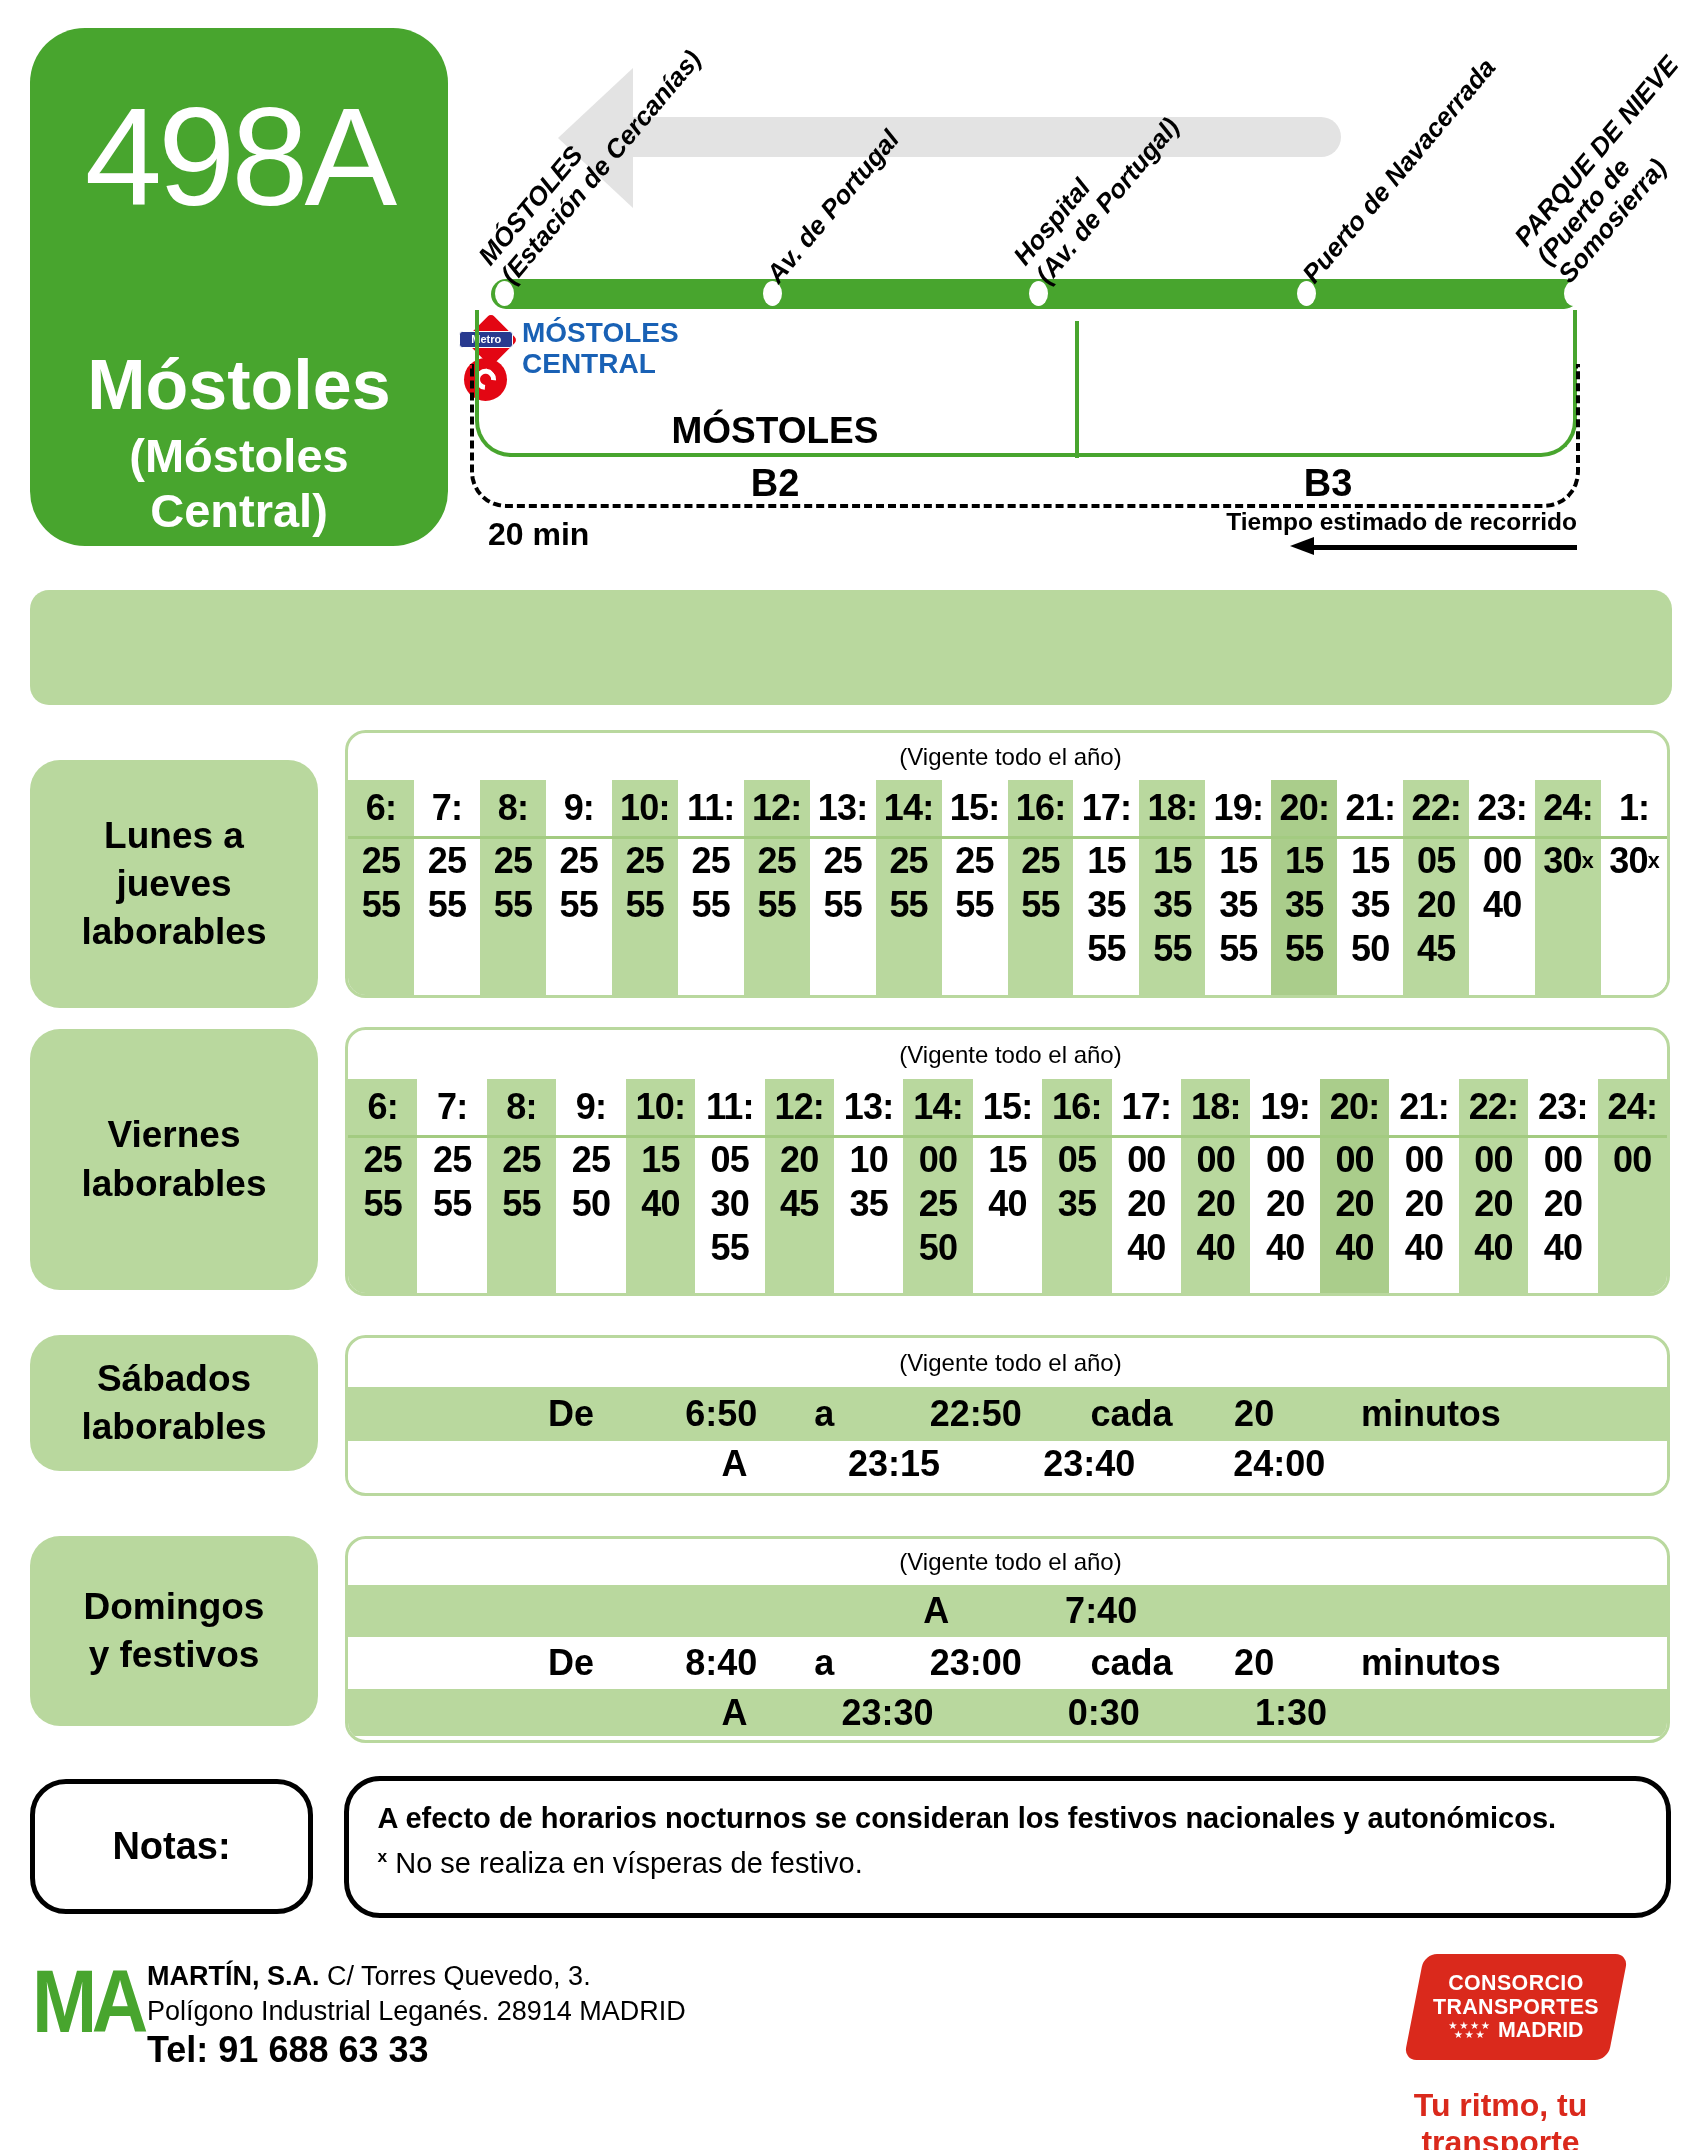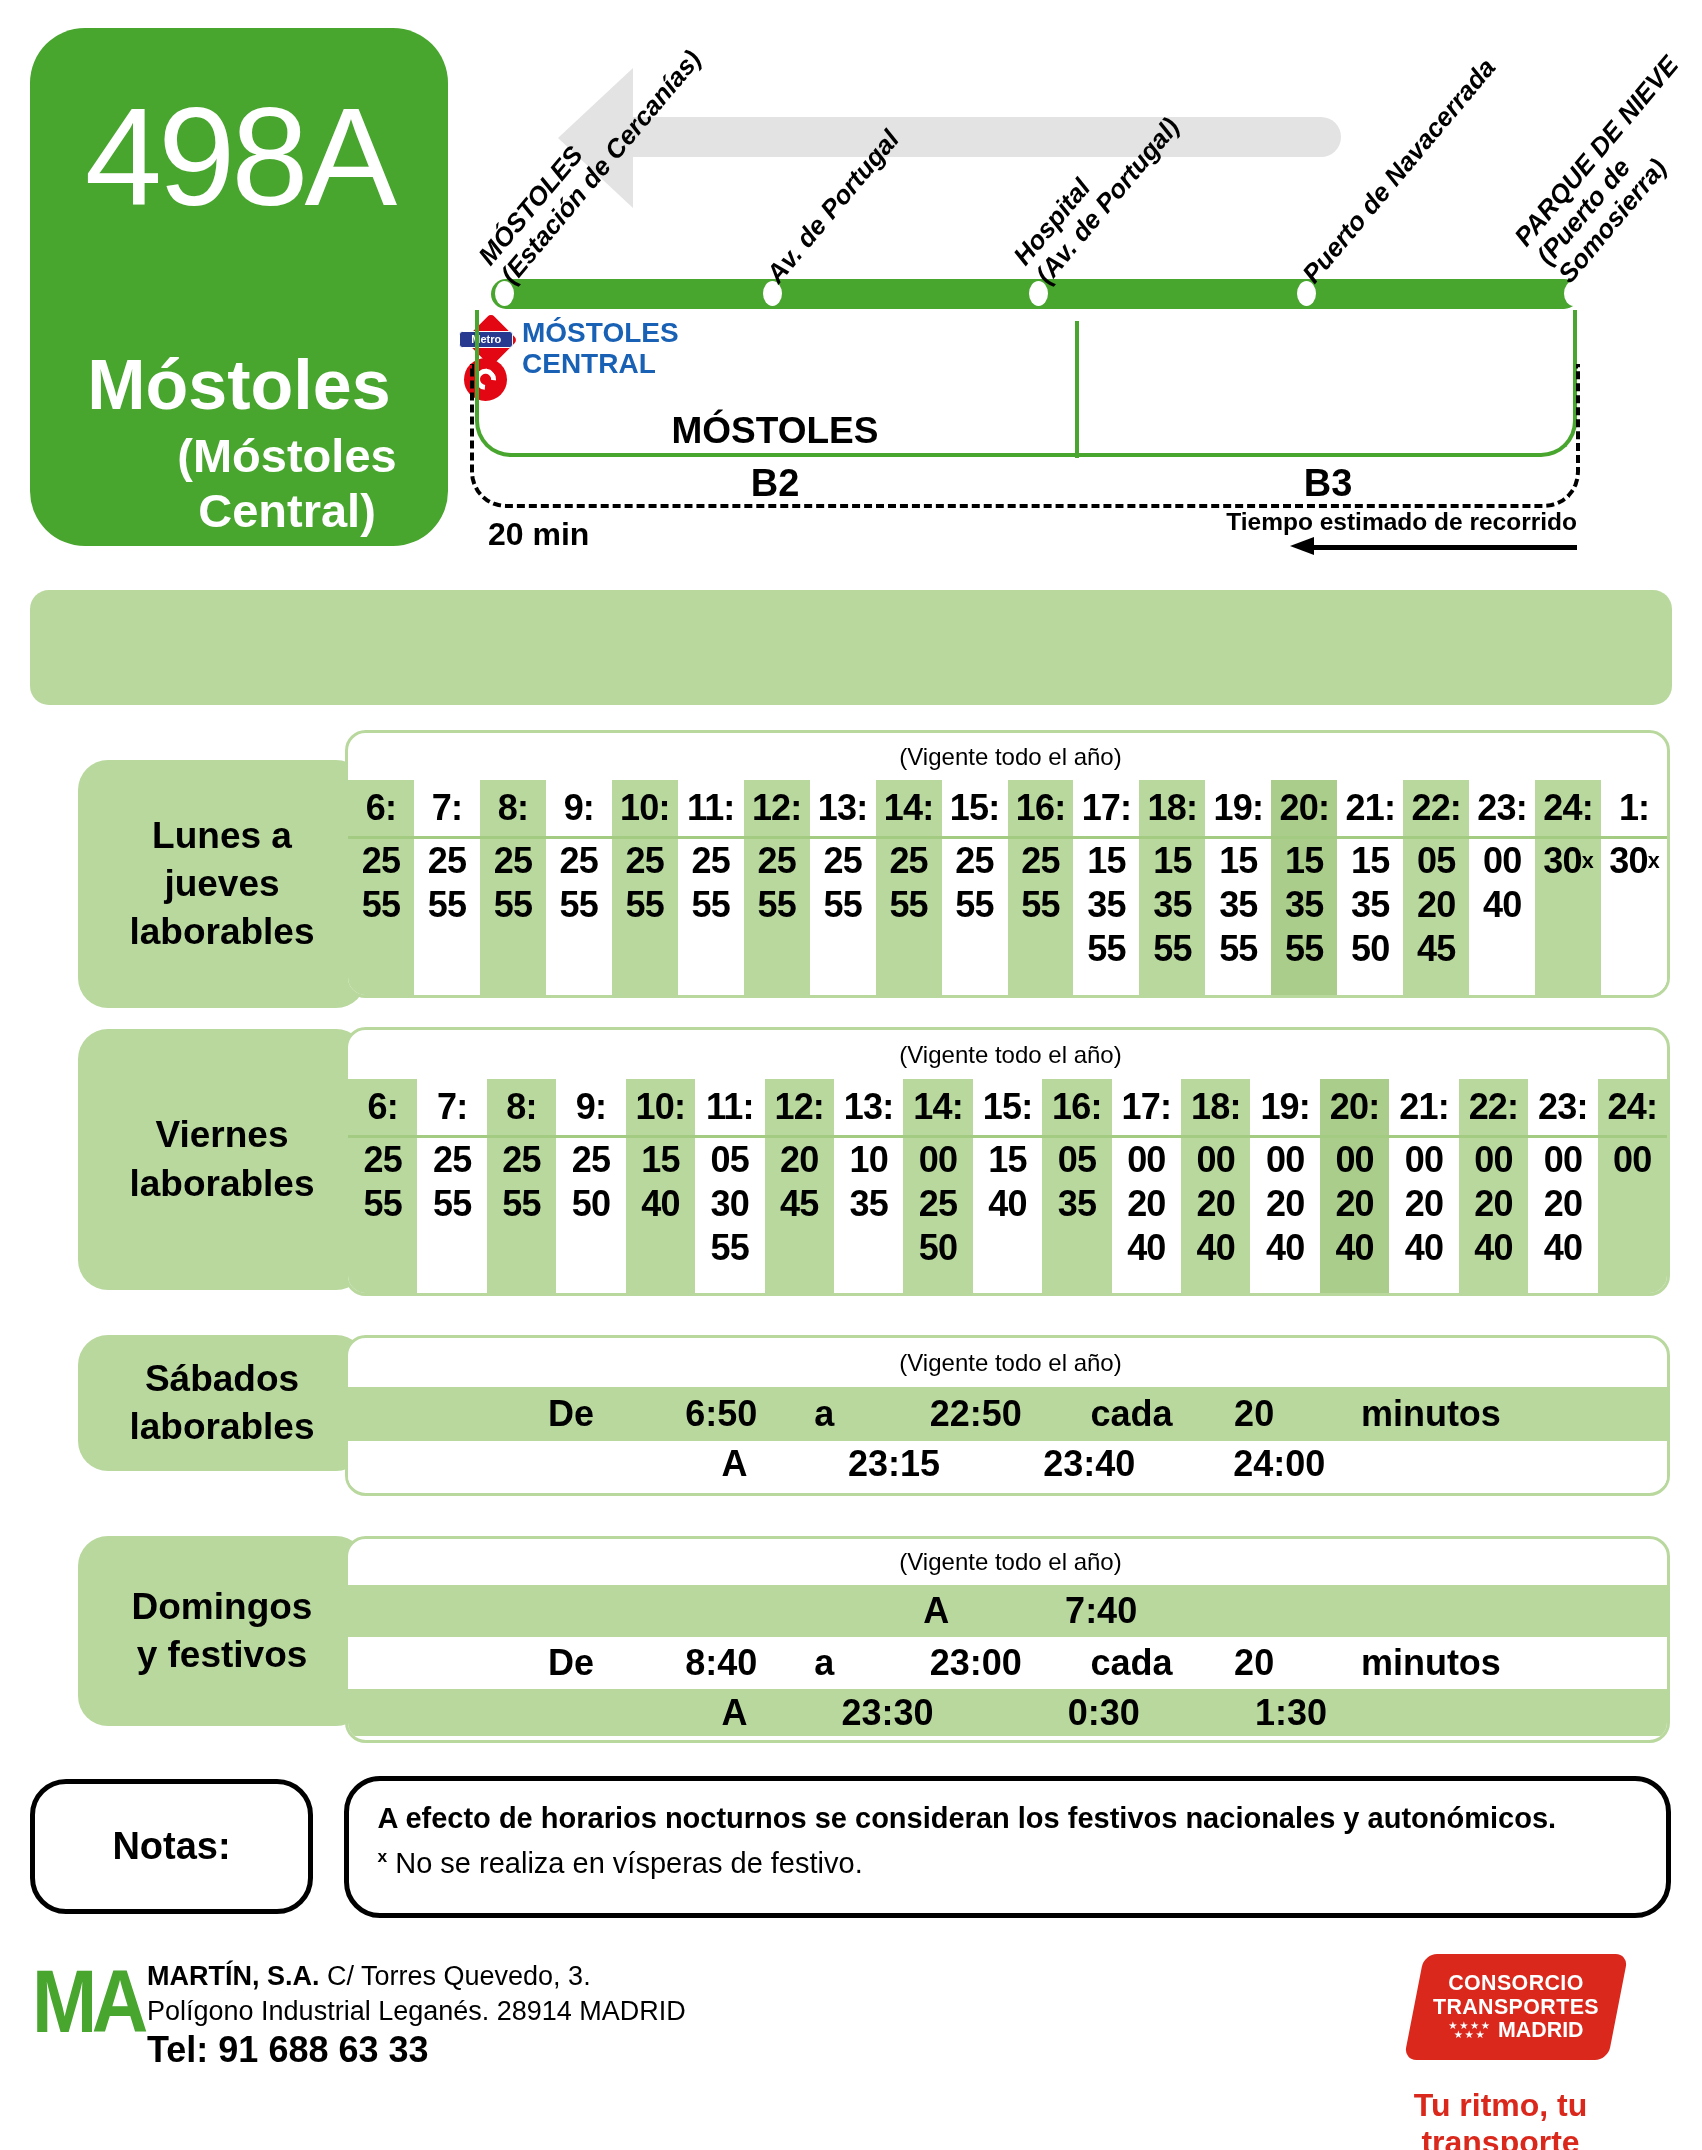--- a/index.html
+++ b/index.html
@@ -11,21 +11,21 @@
     --mred:#e30613;
     --blue:#1961b5;
     --mband:#283a8f;
     --gray:#e3e3e3;
   }
   *{margin:0;padding:0;box-sizing:border-box;}
   body{background:#fff;font-family:"Liberation Sans","DejaVu Sans",sans-serif;}
   #page{position:relative;width:1703px;height:2151px;background:#fff;overflow:hidden;}
   .abs{position:absolute;}
   .b{font-weight:bold;}
-  .preline{white-space:pre-line;margin-left:48px;}
+  .preline{white-space:pre-line;}
   sup{font-size:60%;vertical-align:super;line-height:0;font-weight:bold;}
 
   
   .route-card{left:30px;top:28px;width:418px;height:518px;background:var(--green);border-radius:55px;color:#fff;}
   .route-number{left:0;width:100%;top:49px;font-size:139px;font-weight:normal;letter-spacing:-4px;text-align:center;}
   .route-name{left:0;width:100%;top:317px;font-size:70px;font-weight:bold;text-align:center;}
   .route-paren{left:0;width:100%;top:400px;font-size:47px;font-weight:bold;line-height:1.18;text-align:center;}
 
   
   .arrow-body{left:633px;top:117px;width:708px;height:40px;background:var(--gray);border-radius:0 20px 20px 0;}

